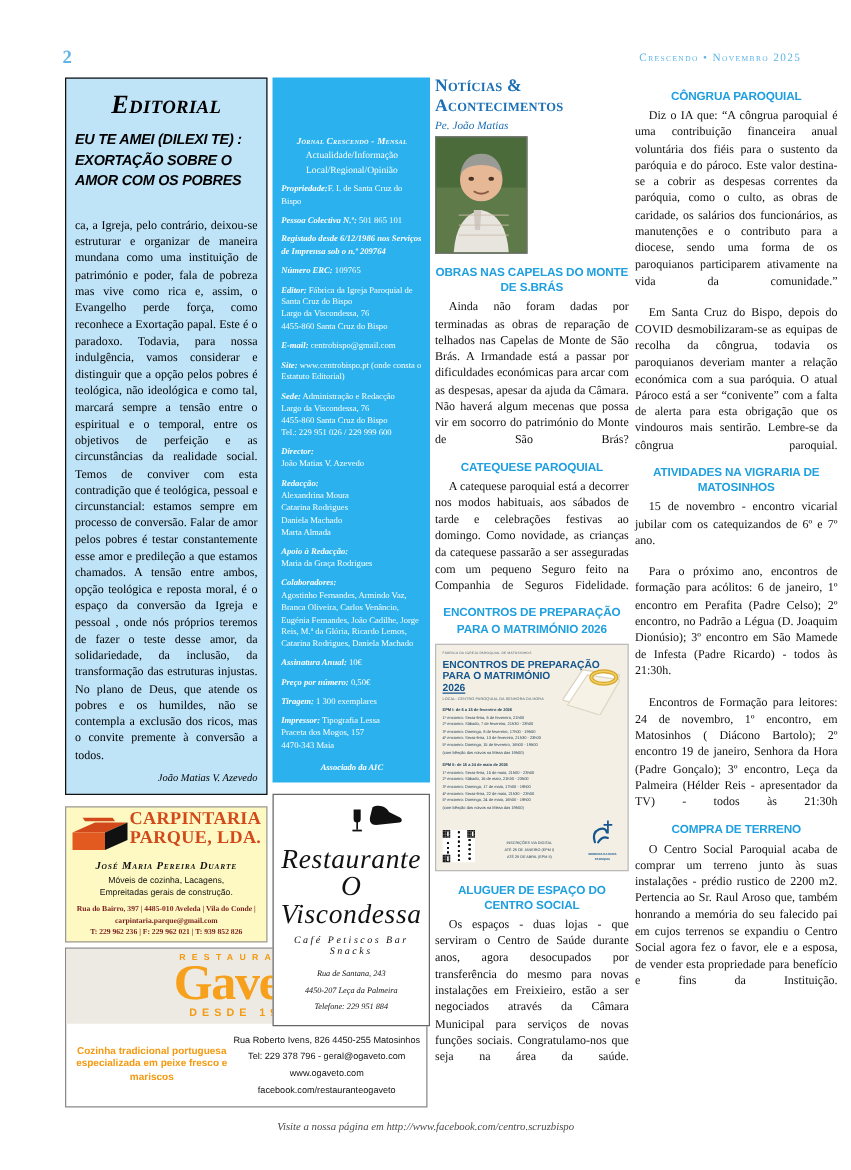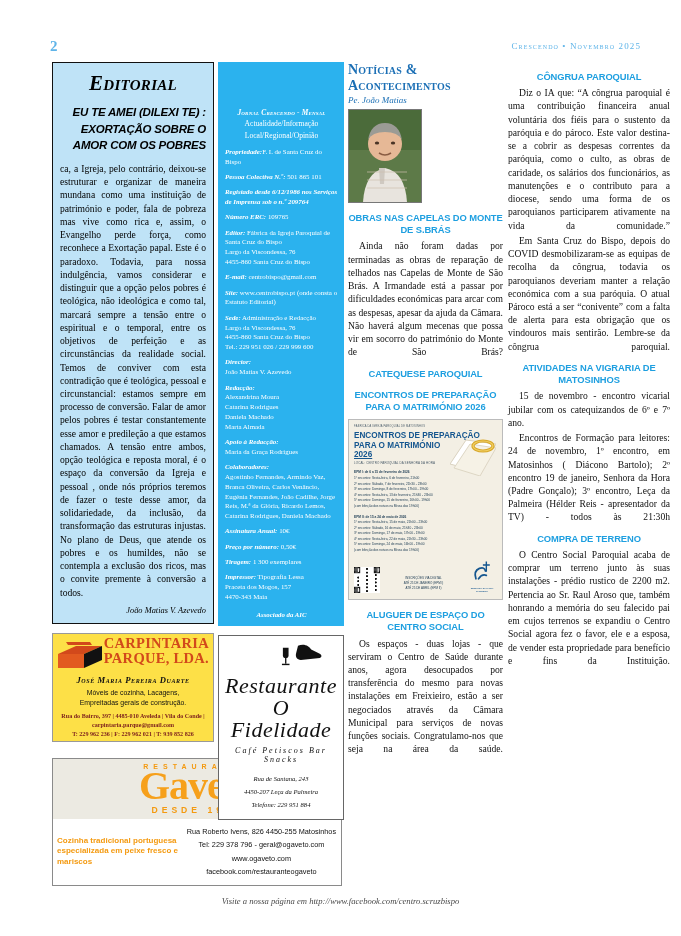--- a/index.html
+++ b/index.html
@@ -25,21 +25,21 @@
   .col4{left:508px;width:162px;}
 
   
   .editorial{background:#bfe3f7;border:1px solid #111;padding:6px 7px 7px 7px;}
   .editorial h1{
     margin:2px 0 8px 0;text-align:center;font-size:21px;font-weight:bold;
     font-family:"Liberation Serif",serif;font-variant:small-caps;font-style:italic;
     letter-spacing:.3px;color:#000;
   }
   .editorial h2{
-    margin:0 0 8px 0;text-align:right;font-size:11.5px;font-weight:bold;
+    margin:0 0 20px 0;text-align:left;font-size:11.5px;font-weight:bold;
     font-style:italic;font-family:"Liberation Sans",sans-serif;line-height:1.45;
     color:#000;letter-spacing:-.2px;
   }
   .editorial p{
     margin:0;font-size:9.6px;line-height:1.38;text-align:justify;
     text-align-last:justify;hyphens:auto;color:#000;
   }
   .editorial .sig{
     margin-top:6px;text-align:right;font-style:italic;font-size:8.4px;
     text-align-last:right;font-family:"Liberation Serif",serif;
@@ -49,21 +49,21 @@
   .ficha{background:#2bb2ee;color:#fff;padding:6px 6px 8px 7px;}
   .ficha .top{text-align:center;font-size:7.6px;line-height:1.5;margin-bottom:6px;}
   .ficha .top .l1{font-style:italic;font-weight:bold;font-variant:small-caps;
     letter-spacing:.2px;font-size:7.4px;margin-top:39px;}
   .ficha .blk{font-size:6.9px;line-height:1.42;margin-bottom:5.5px;}
   .ficha .blk b{font-style:italic;font-weight:bold;}
   .ficha .assoc{text-align:center;font-style:italic;font-weight:bold;
     font-size:6.8px;margin-top:9px;}
 
   
-  .ad{border:1px solid #555;background:#fde047;overflow:hidden;position:relative;}
+  .ad{border:1px solid #555;background:#fef9c3;overflow:hidden;position:relative;}
   .adgap{height:9px;}
 
   
   .carp{padding:0;border:1px solid #999;}
   .carp .logo{position:relative;height:40px;}
   .carp .cname{position:absolute;right:4px;top:2px;text-align:right;
     font-family:"Liberation Serif",serif;font-variant:small-caps;font-weight:bold;
     font-size:14.5px;color:#d2491b;line-height:1.0;letter-spacing:.3px;}
   .carp .cname span{display:block;}
   .carp .cube{position:absolute;left:3px;top:8px;width:58px;height:30px;}
@@ -77,21 +77,21 @@
   
   .gav{border:1px solid #8a8a8a;background:#fff;}
   .gav .band{background:#eceae2;padding:4px 0 2px 0;text-align:center;position:relative;}
   .gav .resta{font-family:"Liberation Sans",sans-serif;font-size:7px;letter-spacing:5px;
     color:#f49a10;font-weight:bold;}
   .gav .word{font-family:"Liberation Serif",serif;font-weight:bold;font-size:40px;
     color:#f6a01b;line-height:.92;letter-spacing:-1px;margin-top:-2px;}
   .gav .desde{font-family:"Liberation Sans",sans-serif;font-size:8.6px;letter-spacing:4px;
     color:#f49a10;font-weight:bold;padding-bottom:2px;}
   .gav .foot{display:flex;padding:6px 4px 6px 4px;}
-  .gav .slog{width:46%;color:#f49a10;font-weight:bold;font-size:8px;
+  .gav .slog{width:46%;text-align:center;color:#f49a10;font-weight:bold;font-size:8px;
     line-height:1.35;font-family:"Liberation Sans",sans-serif;align-self:center;}
   .gav .cont{width:54%;text-align:center;font-size:7.3px;line-height:1.85;color:#111;
     font-family:Liberation Sans, sans-serif;}
 
   
   .chan{border:1px solid #666;background:#fff;padding:6px 4px 8px 4px;text-align:center;}
   .chan .nm1{font-family:"Liberation Serif",serif;font-style:italic;font-size:22px;
     line-height:.95;letter-spacing:.5px;}
   .chan .nm2{font-family:"Liberation Serif",serif;font-style:italic;font-size:22px;
     line-height:1.0;letter-spacing:.5px;margin-bottom:4px;}
@@ -108,21 +108,21 @@
   .byline{font-style:italic;font-size:9px;color:#1b6fb5;margin:0 0 4px 0;
     font-family:"Liberation Serif",serif;}
   .photo{width:72px;height:92px;border:1px solid #777;position:relative;overflow:hidden;
     background:#4a6b3a;margin-bottom:6px;}
   .sub-h{
     font-family:"Liberation Sans",sans-serif;font-weight:bold;font-size:9.4px;
     color:#1e9fe0;text-align:center;line-height:1.3;margin:9px 0 3px 0;letter-spacing:-.1px;
   }
   .body-p{font-size:9.6px;line-height:1.38;text-align:justify;text-align-last:justify;
     margin:0;text-indent:11px;hyphens:auto;}
-  .body-p + .body-p{margin-top:2px;}
+  .body-p + .body-p{margin-top:12px;}
 
   
   .poster{border:1px solid #bbb;background:#f3efe4;margin:6px 0 2px 0;padding:5px 5px 6px 5px;
     position:relative;overflow:hidden;}
   .poster .tiny{font-family:"Liberation Sans",sans-serif;font-size:2.6px;color:#4a5c6a;
     letter-spacing:.2px;line-height:1.5;}
   .poster .ptitle{font-family:"Liberation Sans",sans-serif;font-weight:bold;
     font-size:8.2px;color:#15568f;line-height:1.15;margin:2px 0 1px 0;}
   .poster .pyear{font-family:"Liberation Sans",sans-serif;font-weight:bold;font-size:8.2px;
     color:#15568f;text-decoration:underline;}
@@ -248,21 +248,21 @@
     <div class="adgap"></div>
 
     <div class="ad chan">
       <svg viewBox="0 0 120 36" style="width:100%;height:34px;margin-bottom:-4px">
         <path d="M62 6 l6 0 0 8 a3 3 0 0 1 -6 0 z" fill="#111"></path>
         <rect x="64.3" y="14" width="1.4" height="9" fill="#111"></rect>
         <rect x="61" y="23" width="8" height="1.5" fill="#111"></rect>
         <path d="M78 4 c6 -3 12 0 14 4 l8 4 c3 1 4 4 1 5 l-20 2 c-4 0 -6 -3 -5 -7 z" fill="#111"></path>
       </svg>
       <div class="nm1">Restaurante</div>
-      <div class="nm2">O Fidelidade</div>
+      <div class="nm2">O Viscondessa</div>
       <div class="sub">Café   Petiscos   Bar   Snacks</div>
       <div class="ad3" style="white-space:pre-line">Rua de Santana, 243
 4450-207 Leça da Palmeira
 Telefone: 229 951 884</div>
     </div>
   </div>
 
   <div class="col col3">
     <div class="secthead">Notícias &amp; Acontecimentos</div>
     <div class="byline">Pe. João Matias</div>
@@ -279,20 +279,21 @@
         <path d="M14 92 q2 -30 22 -34 q20 4 22 34 z" fill="#e8e4de"></path>
         <path d="M30 58 l6 0 l-1 16 l-4 0z" fill="#cfc9c1"></path>
         <path d="M18 62 h40 M18 70 h40 M18 78 h40" stroke="#cdbfae" stroke-width="1" opacity=".7"></path>
       </svg>
     </div>
 
     <div id="news-items">
         <div class="sub-h">OBRAS NAS CAPELAS DO MONTE DE S.BRÁS</div>
         <p class="body-p">Ainda não foram dadas por terminadas as obras de reparação de telhados nas Capelas de Monte de São Brás. A Irmandade está a passar por dificuldades económicas para arcar com as despesas, apesar da ajuda da Câmara. Não haverá algum mecenas que possa vir em socorro do património do Monte de São Brás?</p>
         <div class="sub-h">CATEQUESE PAROQUIAL</div>
+        <p class="body-p">A catequese paroquial está a decorrer nos modos habituais, aos sábados de tarde e celebrações festivas ao domingo. Como novidade, as crianças da catequese passarão a ser asseguradas com um pequeno Seguro feito na Companhia de Seguros Fidelidade.</p>
         <div class="sub-h">ENCONTROS DE PREPARAÇÃO PARA O MATRIMÓNIO 2026</div>
         <div class="poster">
           <svg viewBox="0 0 46 42" class="ring">
             <polygon points="0,30 16,6 46,10 30,38" fill="#ffffff" stroke="#d9d2bf"></polygon>
             <polygon points="4,34 20,10 46,14 30,42" fill="#f6f2e6" stroke="#ddd6c4"></polygon>
             <ellipse cx="33" cy="12" rx="10" ry="5" fill="none" stroke="#d8a72a" stroke-width="3.2"></ellipse>
             <ellipse cx="33" cy="12" rx="10" ry="5" fill="none" stroke="#f0cf62" stroke-width="1.2"></ellipse>
           </svg>
           <div class="tiny">FÁBRICA DA IGREJA PAROQUIAL DE MATOSINHOS</div>
           <div class="ptitle">
@@ -493,20 +494,21 @@
       </div>
   </div>
 
   <div class="col col4">
     <div id="right-items">
         <div class="sub-h">CÔNGRUA PAROQUIAL</div>
         <p class="body-p">Diz o IA que: “A côngrua paroquial é uma contribuição financeira anual voluntária dos fiéis para o sustento da paróquia e do pároco. Este valor destina-se a cobrir as despesas correntes da paróquia, como o culto, as obras de caridade, os salários dos funcionários, as manutenções e o contributo para a diocese, sendo uma forma de os paroquianos participarem ativamente na vida da comunidade.”</p>
         <p class="body-p">Em Santa Cruz do Bispo, depois do COVID desmobilizaram-se as equipas de recolha da côngrua, todavia os paroquianos deveriam manter a relação económica com a sua paróquia. O atual Pároco está a ser “conivente” com a falta de alerta para esta obrigação que os vindouros mais sentirão. Lembre-se da côngrua paroquial.</p>
         <div class="sub-h">ATIVIDADES NA VIGRARIA DE MATOSINHOS</div>
         <p class="body-p">15 de novembro - encontro vicarial jubilar com os catequizandos de 6º e 7º ano.</p>
+        <p class="body-p">Para o próximo ano, encontros de formação para acólitos: 6 de janeiro, 1º encontro em Perafita (Padre Celso); 2º encontro, no Padrão a Légua (D. Joaquim Dionúsio); 3º encontro em São Mamede de Infesta (Padre Ricardo) - todos às 21:30h.</p>
         <p class="body-p">Encontros de Formação para leitores: 24 de novembro, 1º encontro, em Matosinhos ( Diácono Bartolo); 2º encontro 19 de janeiro, Senhora da Hora (Padre Gonçalo); 3º encontro, Leça da Palmeira (Hélder Reis - apresentador da TV) - todos às 21:30h</p>
         <div class="sub-h">COMPRA DE TERRENO</div>
         <p class="body-p">O Centro Social Paroquial acaba de comprar um terreno junto às suas instalações - prédio rustico de 2200 m2. Pertencia ao Sr. Raul Aroso que, também honrando a memória do seu falecido pai em cujos terrenos se expandiu o Centro Social agora fez o favor, ele e a esposa, de vender esta propriedade para benefício e fins da Instituição.</p>
       </div>
   </div>
 
   <div class="footer">Visite a nossa página em http://www.facebook.com/centro.scruzbispo</div>
 </div>
 
 </body></html>

